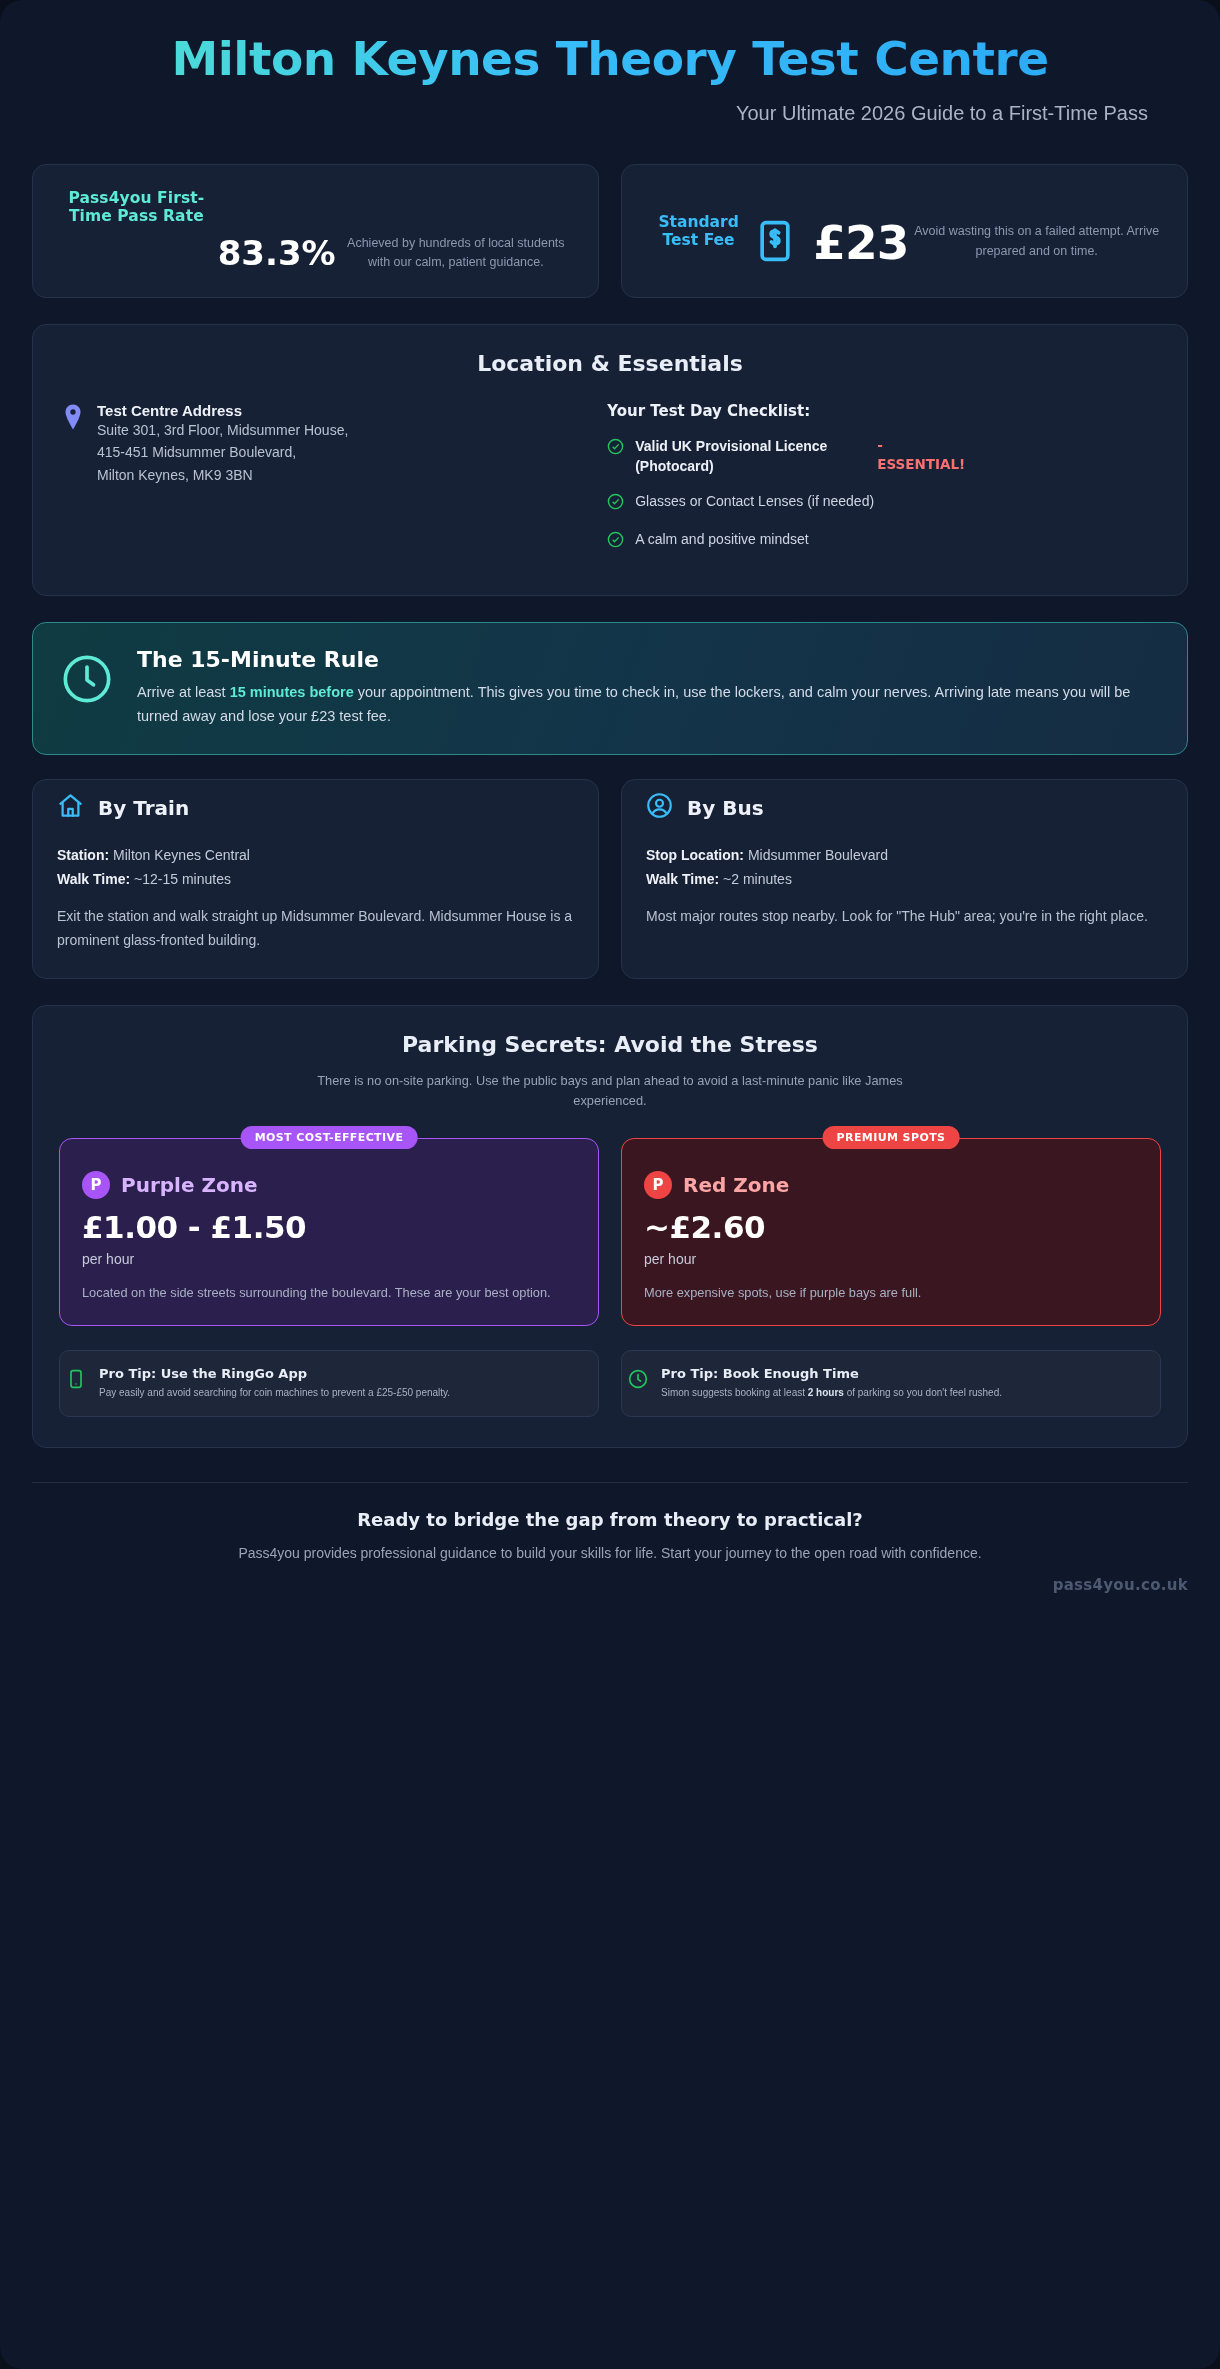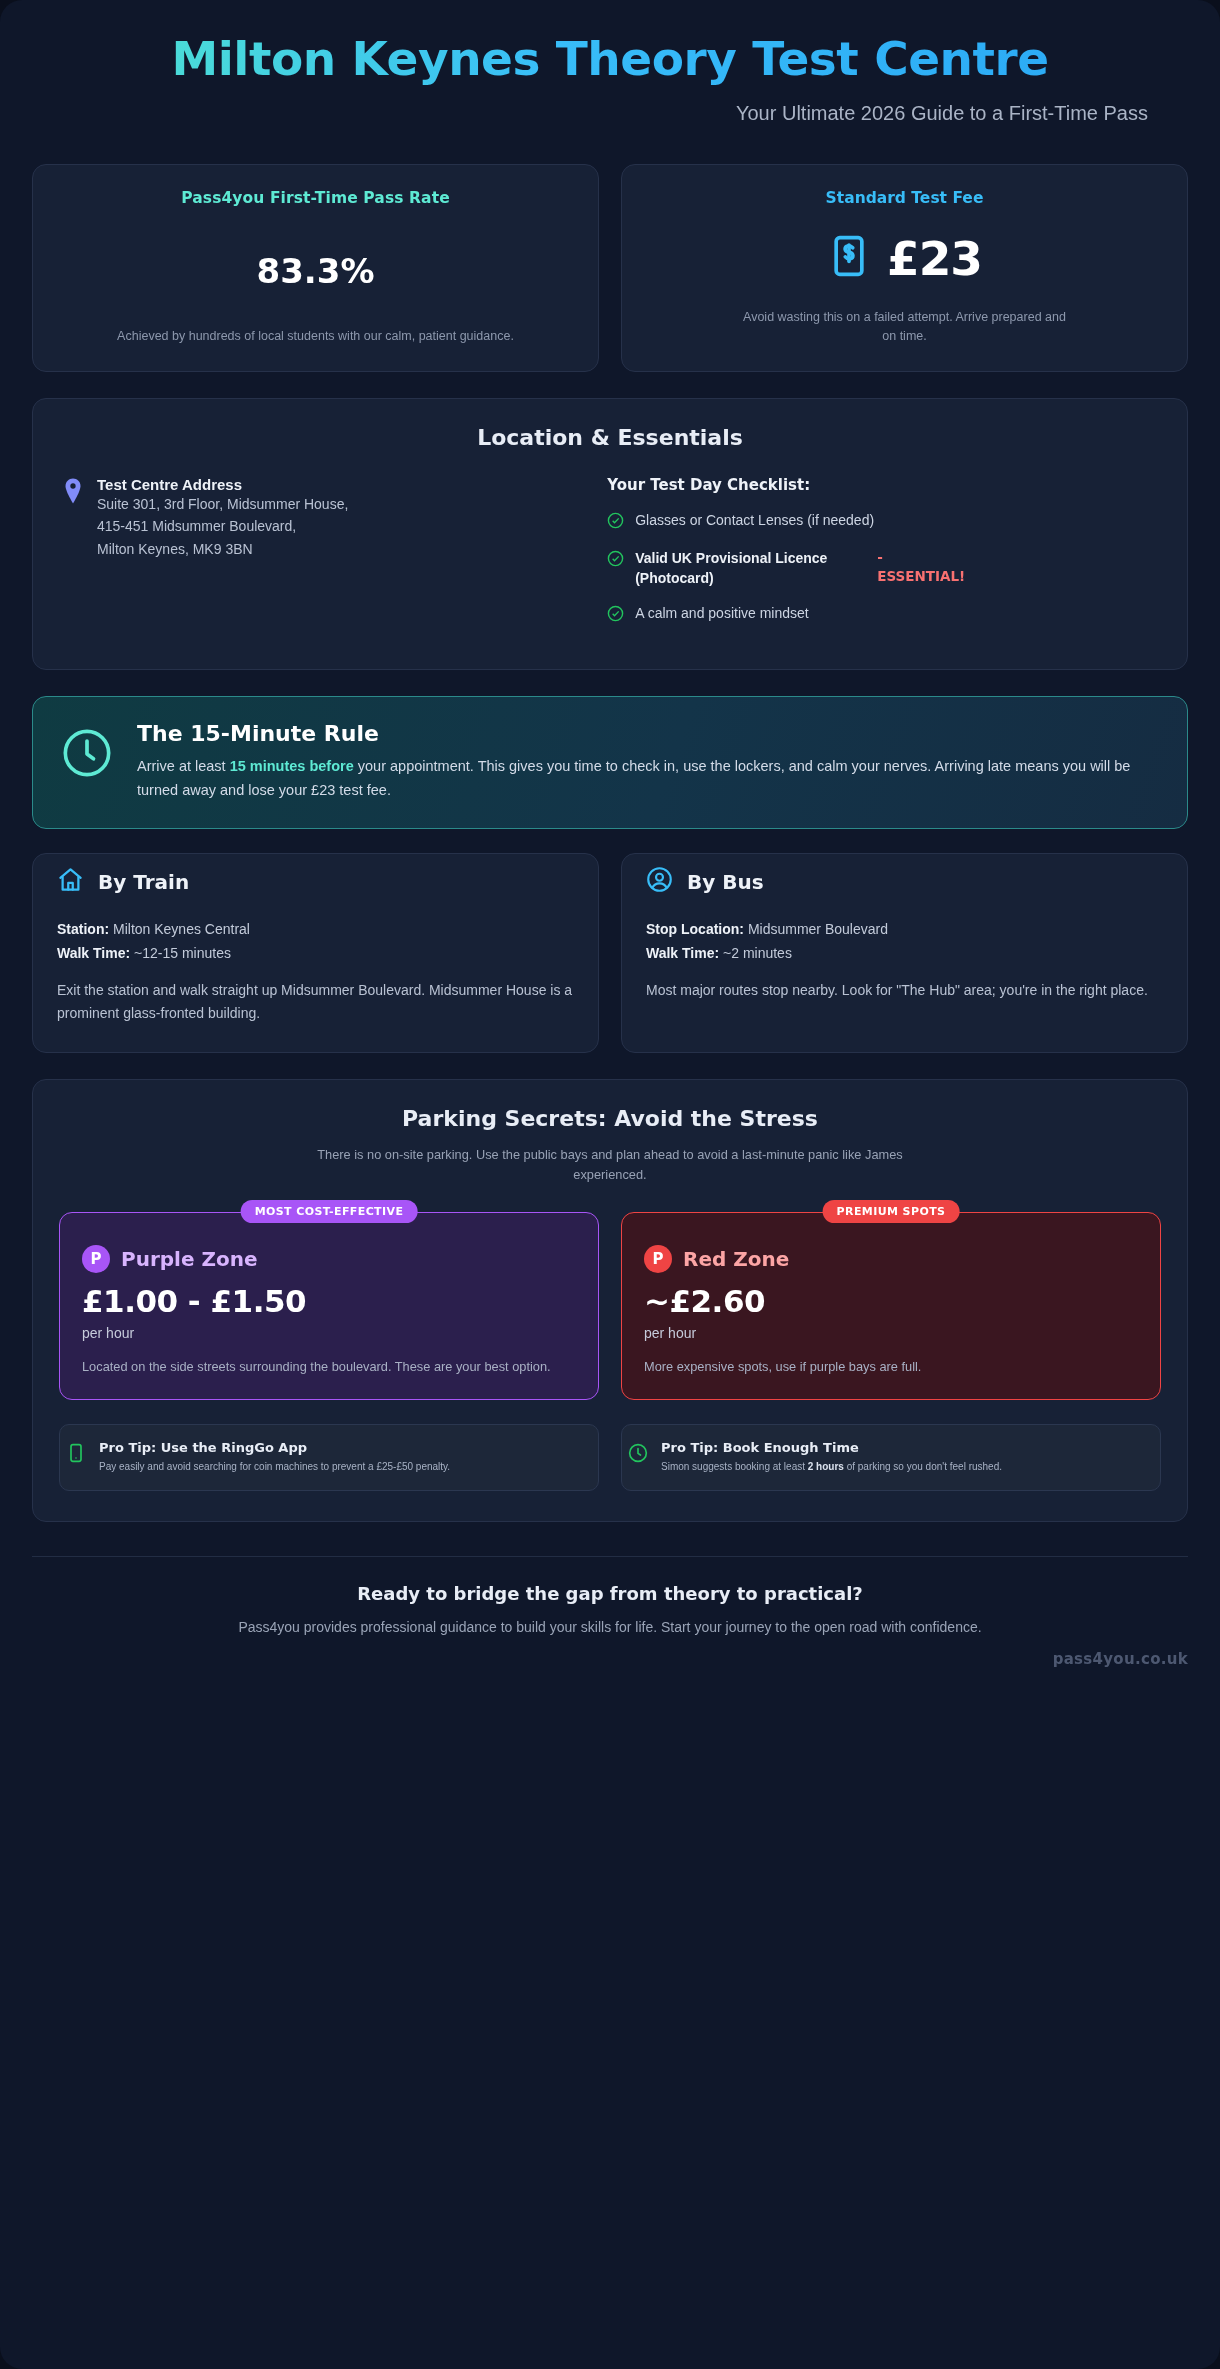--- a/index.html
+++ b/index.html
@@ -44,21 +44,21 @@
 
   
   .card {
     background: #172136;
     border: 1px solid #26314a;
     border-radius: 14px;
   }
 
   
   .stat-row { display: flex; gap: 22px; margin-top: 25px; }
-  .stat-card { flex: 1; padding: 24px 22px; display: flex; flex-direction: column; }
+  .stat-card { flex: 1; padding: 24px 22px; display: flex; }
   .stat-card.left { text-align: center; }
   .stat-title-teal {
     color: #5eead4; font-weight: 700; font-size: 15.5px; letter-spacing: .1px;
     font-family: "DejaVu Sans", sans-serif;
   }
   .stat-big {
     font-size: 34px; font-weight: 800; color: #fff; margin-top: 44px;
     font-family: "DejaVu Sans", sans-serif;
   }
   .stat-note {
@@ -276,50 +276,50 @@
           <div>
             <div class="addr-line">Suite 301, 3rd Floor, Midsummer House,</div>
             <div class="addr-line">415-451 Midsummer Boulevard,</div>
             <div class="addr-line">Milton Keynes, MK9 3BN</div>
           </div>
         </div>
       </div>
 
       <div class="loc-right">
         <div class="check-head">Your Test Day Checklist:</div>
-
-        <div class="check-item">
-          <span class="check-icon">
-            <svg width="17" height="17" viewBox="0 0 24 24" fill="none" stroke="#22c55e" stroke-width="2">
-                <circle cx="12" cy="12" r="10"></circle>
-                <path d="M8 12.5l2.6 2.6L16.5 9"></path>
-              </svg>
-          </span>
-          <span class="check-text">Glasses or Contact Lenses (if needed)</span>
-        </div>
 
         <div class="check-item">
           <span class="check-icon">
             <svg width="17" height="17" viewBox="0 0 24 24" fill="none" stroke="#22c55e" stroke-width="2">
                 <circle cx="12" cy="12" r="10"></circle>
                 <path d="M8 12.5l2.6 2.6L16.5 9"></path>
               </svg>
           </span>
           <span class="check-text strong">Valid UK Provisional Licence (Photocard)</span>
           <span class="essential">-
 ESSENTIAL!</span>
         </div>
 
         <div class="check-item">
           <span class="check-icon">
             <svg width="17" height="17" viewBox="0 0 24 24" fill="none" stroke="#22c55e" stroke-width="2">
                 <circle cx="12" cy="12" r="10"></circle>
                 <path d="M8 12.5l2.6 2.6L16.5 9"></path>
               </svg>
           </span>
+          <span class="check-text">Glasses or Contact Lenses (if needed)</span>
+        </div>
+
+        <div class="check-item">
+          <span class="check-icon">
+            <svg width="17" height="17" viewBox="0 0 24 24" fill="none" stroke="#22c55e" stroke-width="2">
+                <circle cx="12" cy="12" r="10"></circle>
+                <path d="M8 12.5l2.6 2.6L16.5 9"></path>
+              </svg>
+          </span>
           <span class="check-text">A calm and positive mindset</span>
         </div>
       </div>
     </div>
   </div>
 
   <div class="rule-banner">
     <span class="rule-icon">
       <svg width="52" height="52" viewBox="0 0 24 24" fill="none" stroke="#5eead4" stroke-width="1.7" stroke-linecap="round" stroke-linejoin="round">
         <circle cx="12" cy="12" r="10"></circle>

